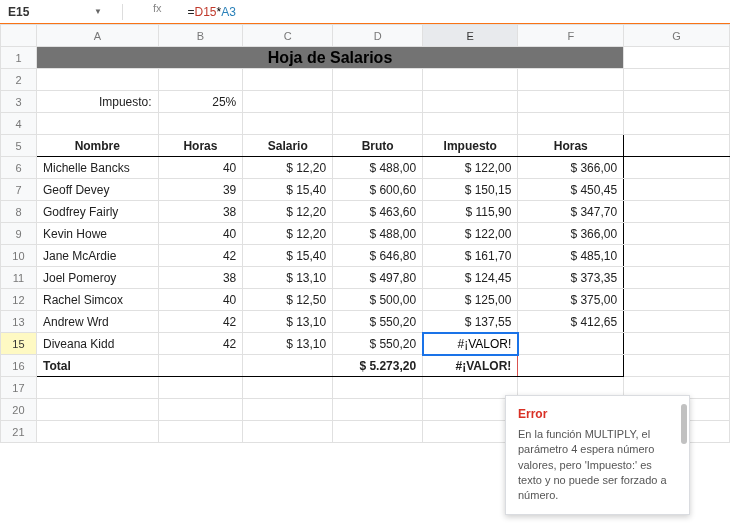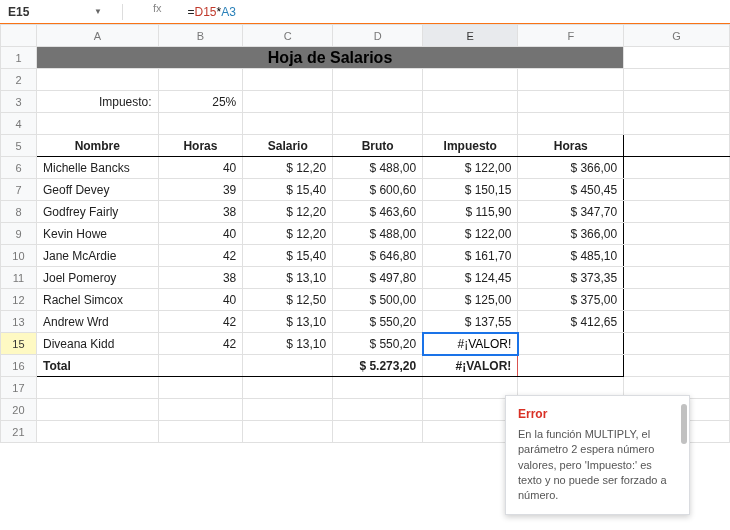--- a/index.html
+++ b/index.html
@@ -362,15 +362,15 @@
           <td></td>
           <td></td>
           <td></td>
         </tr>
       </tbody>
 </table>
 </div>
 
 <div class="tooltip">
   <div class="title">Error</div>
-  <div class="body">En la función MULTIPLY, el parámetro 2 espera número valores, pero 'Impuesto:' es texto y no puede ser forzado a número.</div>
+  <div class="body">En la función MULTIPLY, el parámetro 4 espera número valores, pero 'Impuesto:' es texto y no puede ser forzado a número.</div>
   <div class="scrollbar-v" style="position:absolute;right:2px;top:8px;height:40px;"></div>
 </div>
 
 </body></html>

